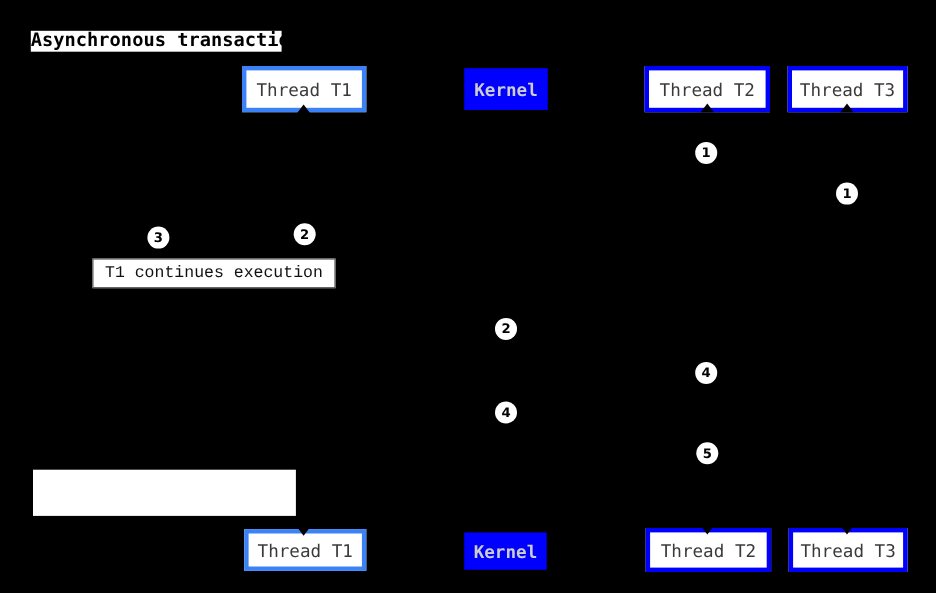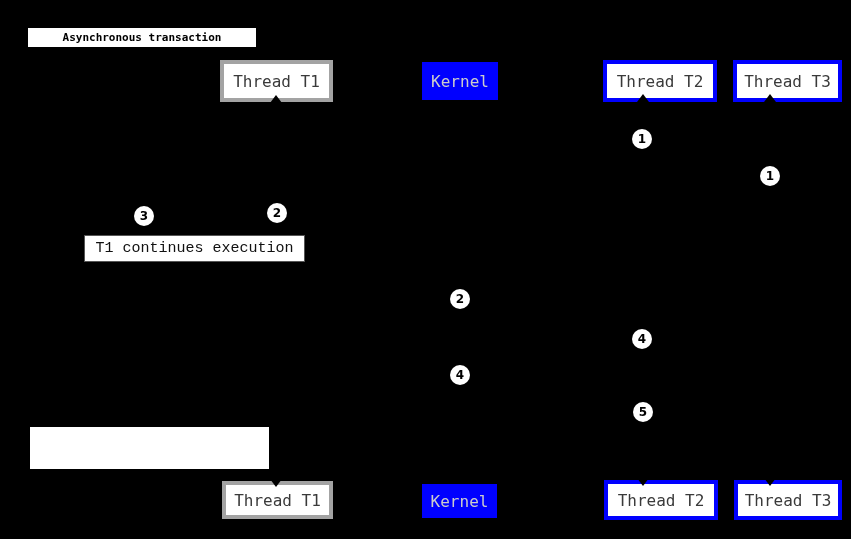--- a/index.html
+++ b/index.html
@@ -16,21 +16,21 @@
     font-family: "DejaVu Sans Mono", monospace;
   }
   .title-box {
     position: absolute;
     left: 28px;
     top: 28px;
     width: 228px;
     height: 19px;
     background: #ffffff;
     color: #000000;
-    font-size: 11px;
+    font-size: 17px;
     font-weight: bold;
     line-height: 19px;
     text-align: center;
     white-space: nowrap;
   }
   .lifeline {
     position: absolute;
     top: 102px;
     height: 378px;
     width: 1px;
@@ -40,26 +40,27 @@
     position: absolute;
     background: #ffffff;
     box-sizing: border-box;
     display: flex;
     align-items: center;
     justify-content: center;
     font-size: 16px;
     color: #3a3a3a;
     white-space: nowrap;
   }
-  .pbox.red  { border: 4px solid #a3a3a3; justify-content: center; }
-  .pbox.blue { border: 4px solid #0000ff; margin-left: 17px; }
+  .pbox.red  { border: 4px solid #3b82f6; justify-content: center; }
+  .pbox.blue { border: 4px solid #0000ff; }
   .pbox.kernel {
     background: #0000ff;
     color: #cccccc;
     border: none;
+    font-weight: bold;
   }
   .note {
     position: absolute;
     background: #ffffff;
     border: 1px solid #555555;
     box-sizing: border-box;
     color: #111111;
     font-family: "Liberation Mono", monospace;
     font-size: 15px;
     display: flex;

